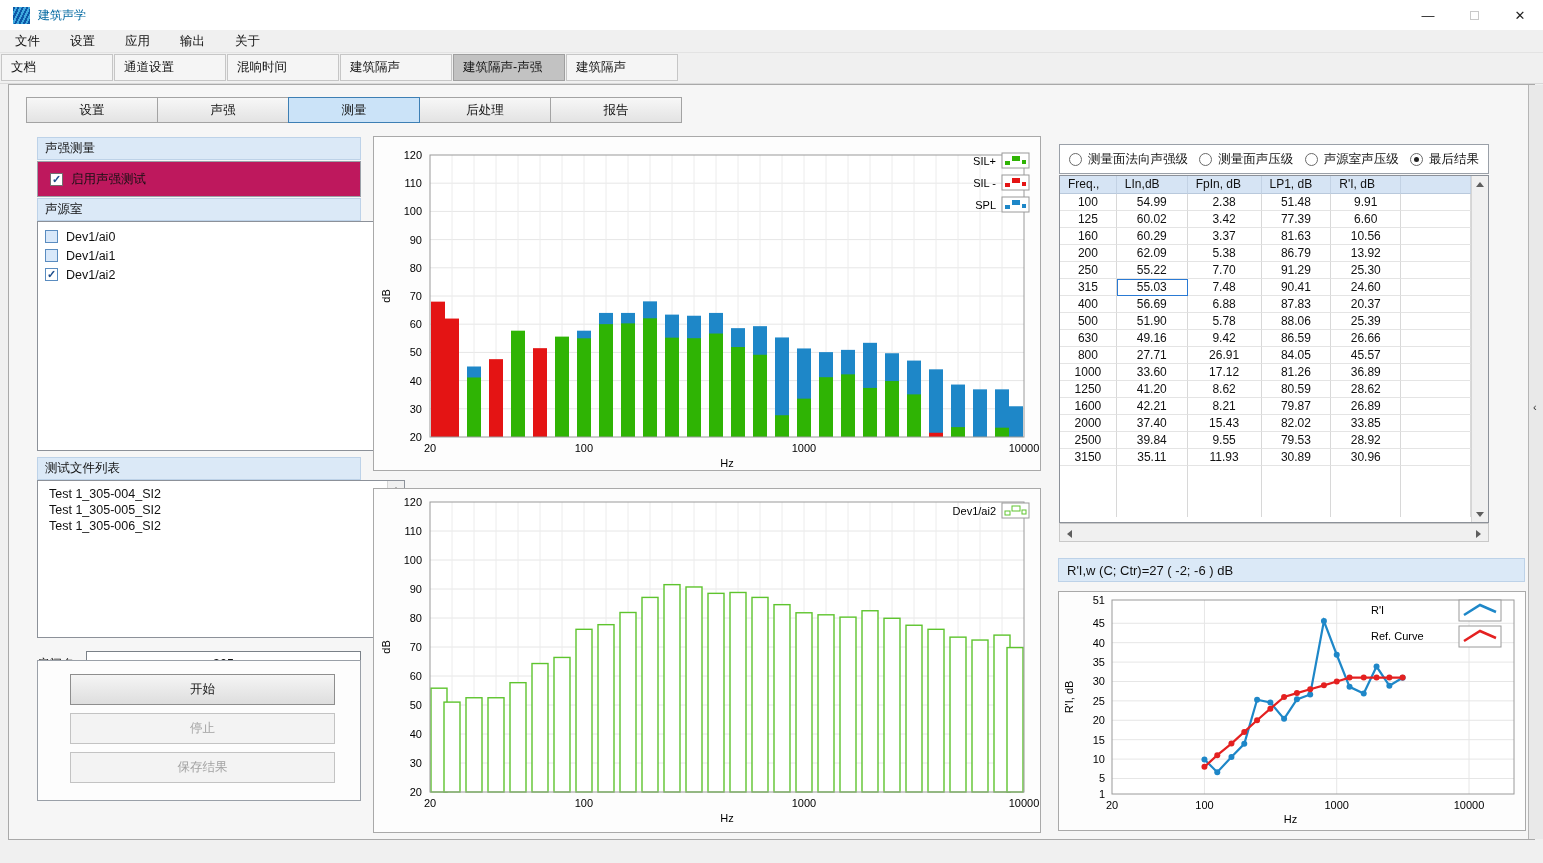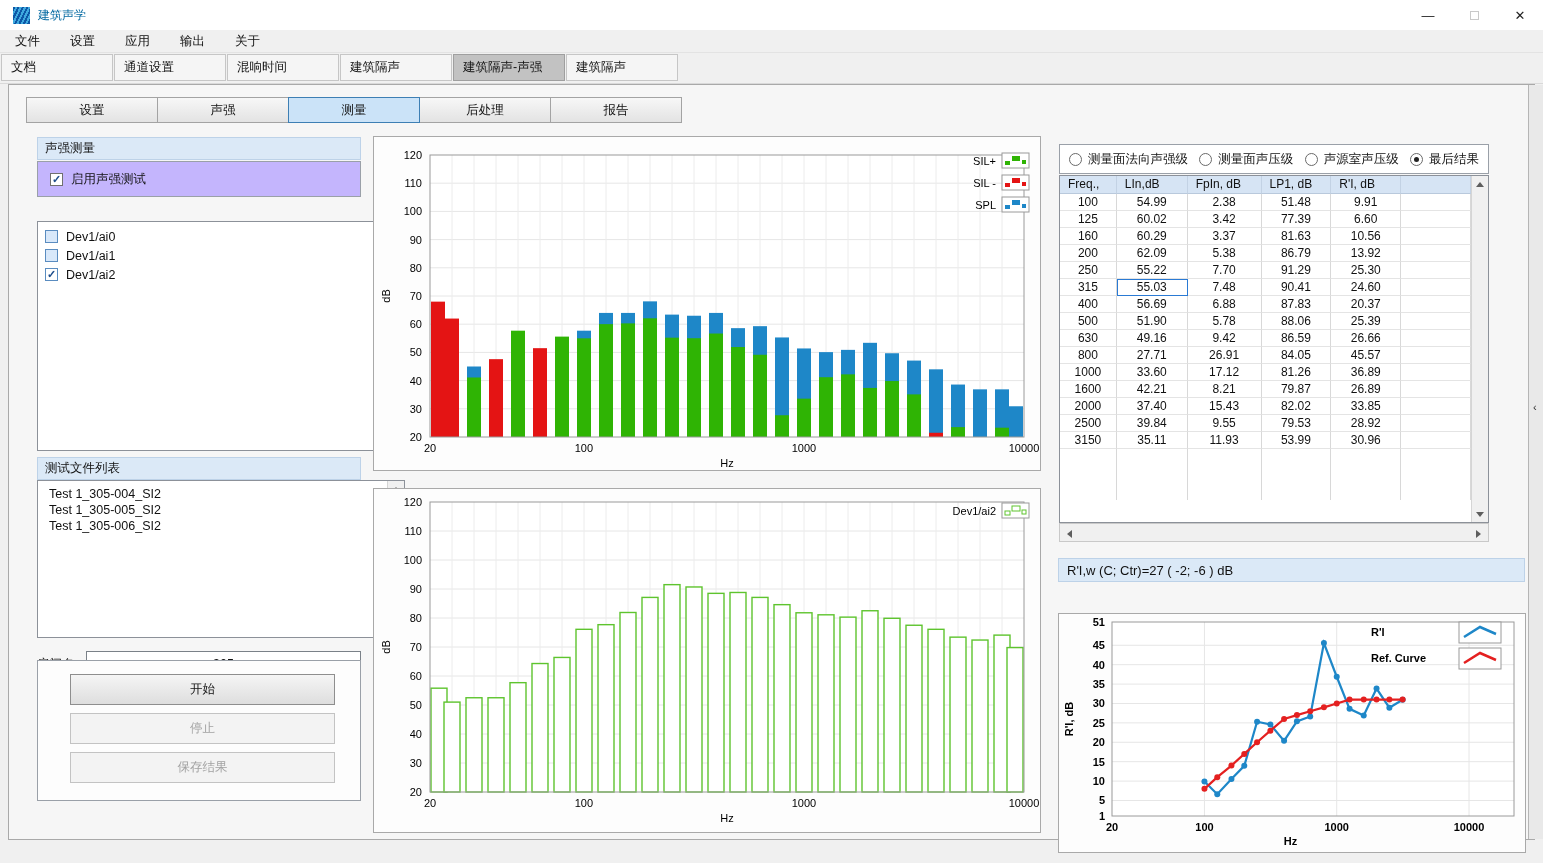--- a/index.html
+++ b/index.html
@@ -27,21 +27,21 @@
   .workspace { position:absolute; left:8px; top:84px; width:1527px; height:756px; background:#f6f6f6; border:1px solid #a9a9a9; }
 
   
   .subtabs { position:absolute; left:17px; top:12px; display:flex; }
   .subtab { width:132px; height:26px; background:linear-gradient(#f7f7f7,#e3e3e3); border:1px solid #a3a3a3; margin-right:-1px; font-size:12.5px; color:#111; display:flex; align-items:center; justify-content:center; }
   .subtab.active { background:#cbe3f8; border:1px solid #3d7fb4; z-index:2; }
 
   
   .sect-hdr { position:absolute; left:28px; width:324px; height:23px; background:#dbe9f7; border:1px solid #bdd2e8; font-size:12.5px; color:#111; display:flex; align-items:center; padding-left:7px; }
 
-  .whitebox { position:absolute; left:28px; width:324px; background:#c4b5fd; border:1px solid #9aa0a8; }
+  .whitebox { position:absolute; left:28px; width:324px; background:#be185d; border:1px solid #9aa0a8; }
 
   .cbrow { display:flex; align-items:center; }
   .cb { width:13px; height:13px; border:1px solid #707070; background:#fff; font-size:11px; line-height:11px; color:#1f4e8c; text-align:center; flex:0 0 13px; }
   .cb.blue { border-color:#5a8cc0; background:#d8e8fa; }
   .cb.checked { background:#fff; }
   .cb.checked::after { content:"✓"; font-weight:bold; }
   .cb-label { margin-left:8px; font-size:12.5px; color:#111; }
 
   .listbox { position:absolute; left:28px; width:368px; background:#fff; border:1px solid #8c9199; }
   .list-inner { position:absolute; left:0; top:0; right:17px; bottom:0; overflow:hidden; }
@@ -142,20 +142,21 @@
 
   <div class="sect-hdr" style="top:52px;">声强测量</div>
 
   <div class="whitebox" style="top:76px; height:36px;">
     <div class="cbrow" style="margin:9px 0 0 12px;">
       <span class="cb checked" id="enable-cb"></span>
       <span class="cb-label">启用声强测试</span>
     </div>
   </div>
 
+  <div class="sect-hdr" style="top:113px;">声源室</div>
 
   <div class="listbox" style="top:136px; height:230px;">
     <div class="list-inner" id="source-list" style="padding-top:5px;">
         <div class="list-row">
           <span class="cb blue"></span>
           <span class="cb-label">Dev1/ai0</span>
         </div>
         <div class="list-row">
           <span class="cb blue"></span>
           <span class="cb-label">Dev1/ai1</span>
@@ -524,20 +525,28 @@
         </div>
         <div class="dt-row">
           <div class="dt-cell" style="width: 57px;">1000</div>
           <div class="dt-cell" style="width: 71px;">33.60</div>
           <div class="dt-cell" style="width: 74px;">17.12</div>
           <div class="dt-cell" style="width: 70px;">81.26</div>
           <div class="dt-cell" style="width: 70px;">36.89</div>
           <div class="dt-cell" style="width: 70px;"></div>
         </div>
         <div class="dt-row">
+          <div class="dt-cell" style="width: 57px;">1250</div>
+          <div class="dt-cell" style="width: 71px;">41.20</div>
+          <div class="dt-cell" style="width: 74px;">8.62</div>
+          <div class="dt-cell" style="width: 70px;">80.59</div>
+          <div class="dt-cell" style="width: 70px;">28.62</div>
+          <div class="dt-cell" style="width: 70px;"></div>
+        </div>
+        <div class="dt-row">
           <div class="dt-cell" style="width: 57px;">1600</div>
           <div class="dt-cell" style="width: 71px;">42.21</div>
           <div class="dt-cell" style="width: 74px;">8.21</div>
           <div class="dt-cell" style="width: 70px;">79.87</div>
           <div class="dt-cell" style="width: 70px;">26.89</div>
           <div class="dt-cell" style="width: 70px;"></div>
         </div>
         <div class="dt-row">
           <div class="dt-cell" style="width: 57px;">2000</div>
           <div class="dt-cell" style="width: 71px;">37.40</div>
@@ -551,21 +560,21 @@
           <div class="dt-cell" style="width: 71px;">39.84</div>
           <div class="dt-cell" style="width: 74px;">9.55</div>
           <div class="dt-cell" style="width: 70px;">79.53</div>
           <div class="dt-cell" style="width: 70px;">28.92</div>
           <div class="dt-cell" style="width: 70px;"></div>
         </div>
         <div class="dt-row">
           <div class="dt-cell" style="width: 57px;">3150</div>
           <div class="dt-cell" style="width: 71px;">35.11</div>
           <div class="dt-cell" style="width: 74px;">11.93</div>
-          <div class="dt-cell" style="width: 70px;">53.99</div>
+          <div class="dt-cell" style="width: 70px;">30.89</div>
           <div class="dt-cell" style="width: 70px;">30.96</div>
           <div class="dt-cell" style="width: 70px;"></div>
         </div>
         <div class="dt-row">
           <div class="dt-cell" style="width: 57px; border-bottom: none;"></div>
           <div class="dt-cell" style="width: 71px; border-bottom: none;"></div>
           <div class="dt-cell" style="width: 74px; border-bottom: none;"></div>
           <div class="dt-cell" style="width: 70px; border-bottom: none;"></div>
           <div class="dt-cell" style="width: 70px; border-bottom: none;"></div>
           <div class="dt-cell" style="width: 70px; border-bottom: none;"></div>
@@ -600,21 +609,21 @@
     <div class="sb-lf">
         <span class="tri-lf"></span>
       </div>
     <div class="sb-rt">
         <span class="tri-rt"></span>
       </div>
   </div>
 
   <div class="result-bar">R'I,w (C; Ctr)=27 ( -2; -6 ) dB</div>
 
-  <div class="chart-panel" style="left:1049px; top:528px; width:468px; height:240px;font-weight:bold;" id="chart3"><svg width="466" height="238">
+  <div class="chart-panel" style="left:1049px; top:506px; width:468px; height:240px;" id="chart3"><svg width="466" height="238">
         <rect x="53" y="8" width="402" height="194" fill="#fff" stroke="none"></rect>
         <line x1="53" y1="31.279999999999998" x2="455" y2="31.279999999999998" stroke="#e6e6e6"></line>
         <line x1="53" y1="50.68" x2="455" y2="50.68" stroke="#e6e6e6"></line>
         <line x1="53" y1="70.08" x2="455" y2="70.08" stroke="#e6e6e6"></line>
         <line x1="53" y1="89.48" x2="455" y2="89.48" stroke="#e6e6e6"></line>
         <line x1="53" y1="108.88000000000001" x2="455" y2="108.88000000000001" stroke="#e6e6e6"></line>
         <line x1="53" y1="128.28" x2="455" y2="128.28" stroke="#e6e6e6"></line>
         <line x1="53" y1="147.68" x2="455" y2="147.68" stroke="#e6e6e6"></line>
         <line x1="53" y1="167.07999999999998" x2="455" y2="167.07999999999998" stroke="#e6e6e6"></line>
         <line x1="53" y1="186.48000000000002" x2="455" y2="186.48000000000002" stroke="#e6e6e6"></line>

